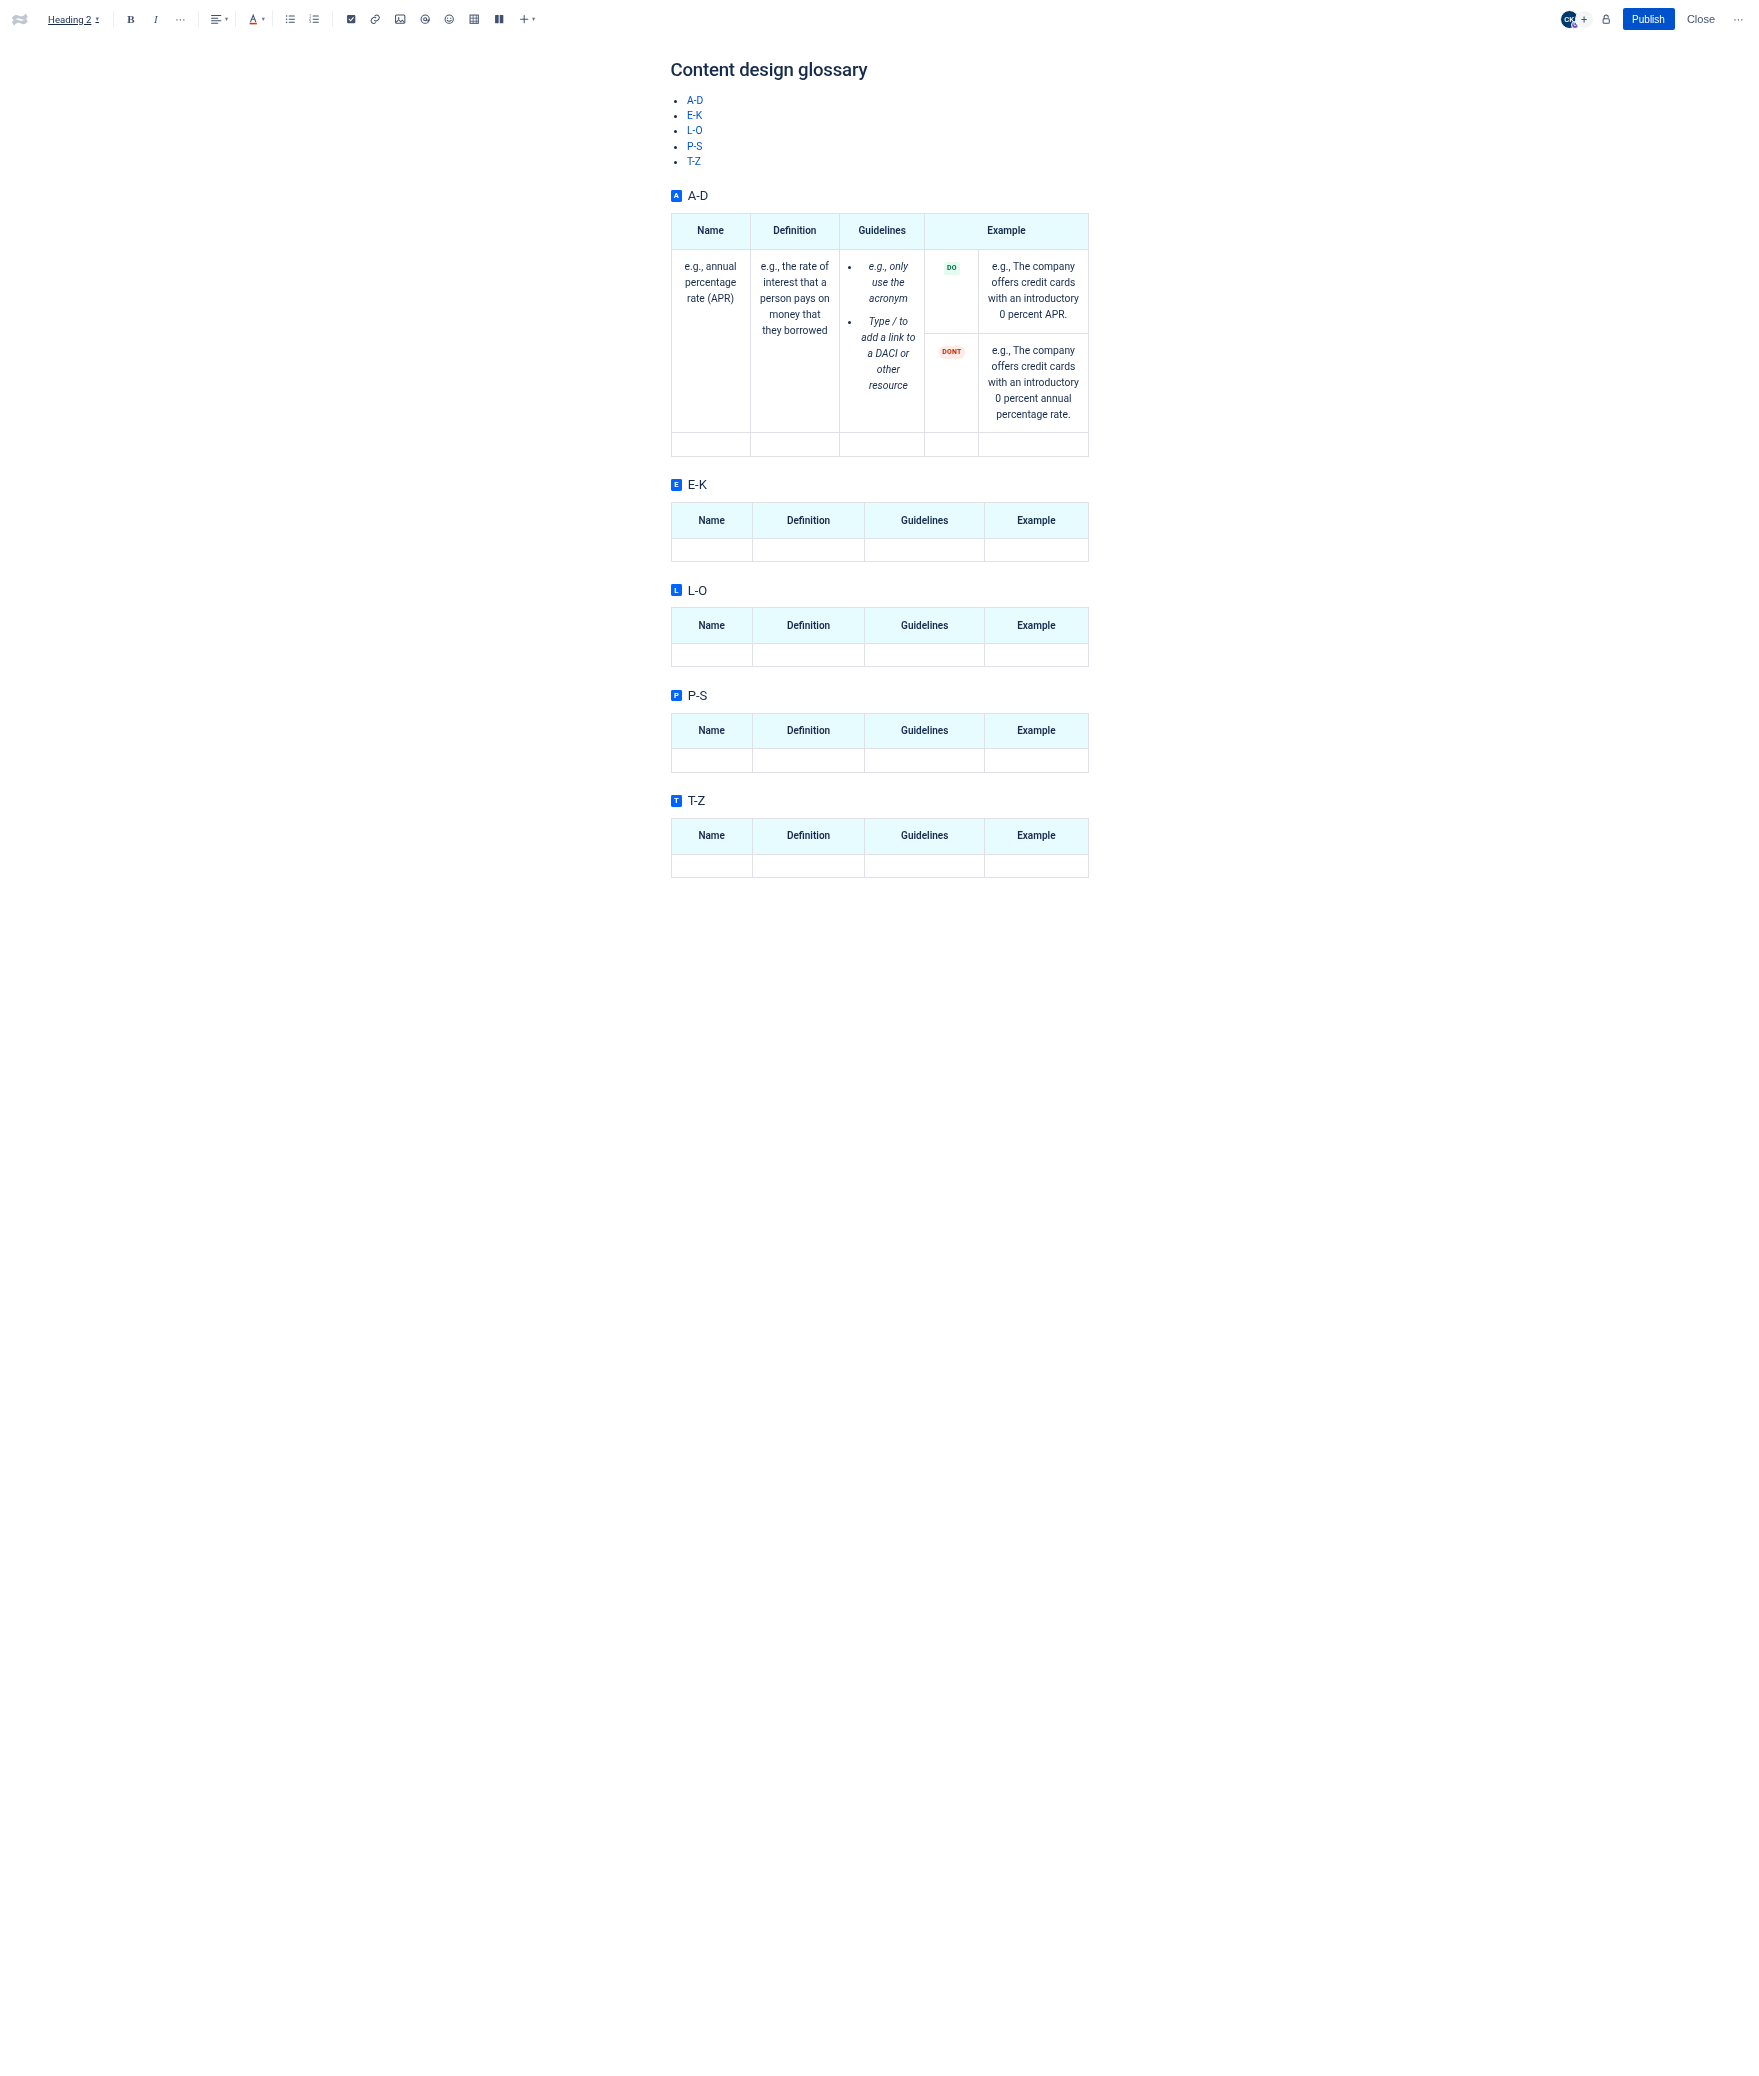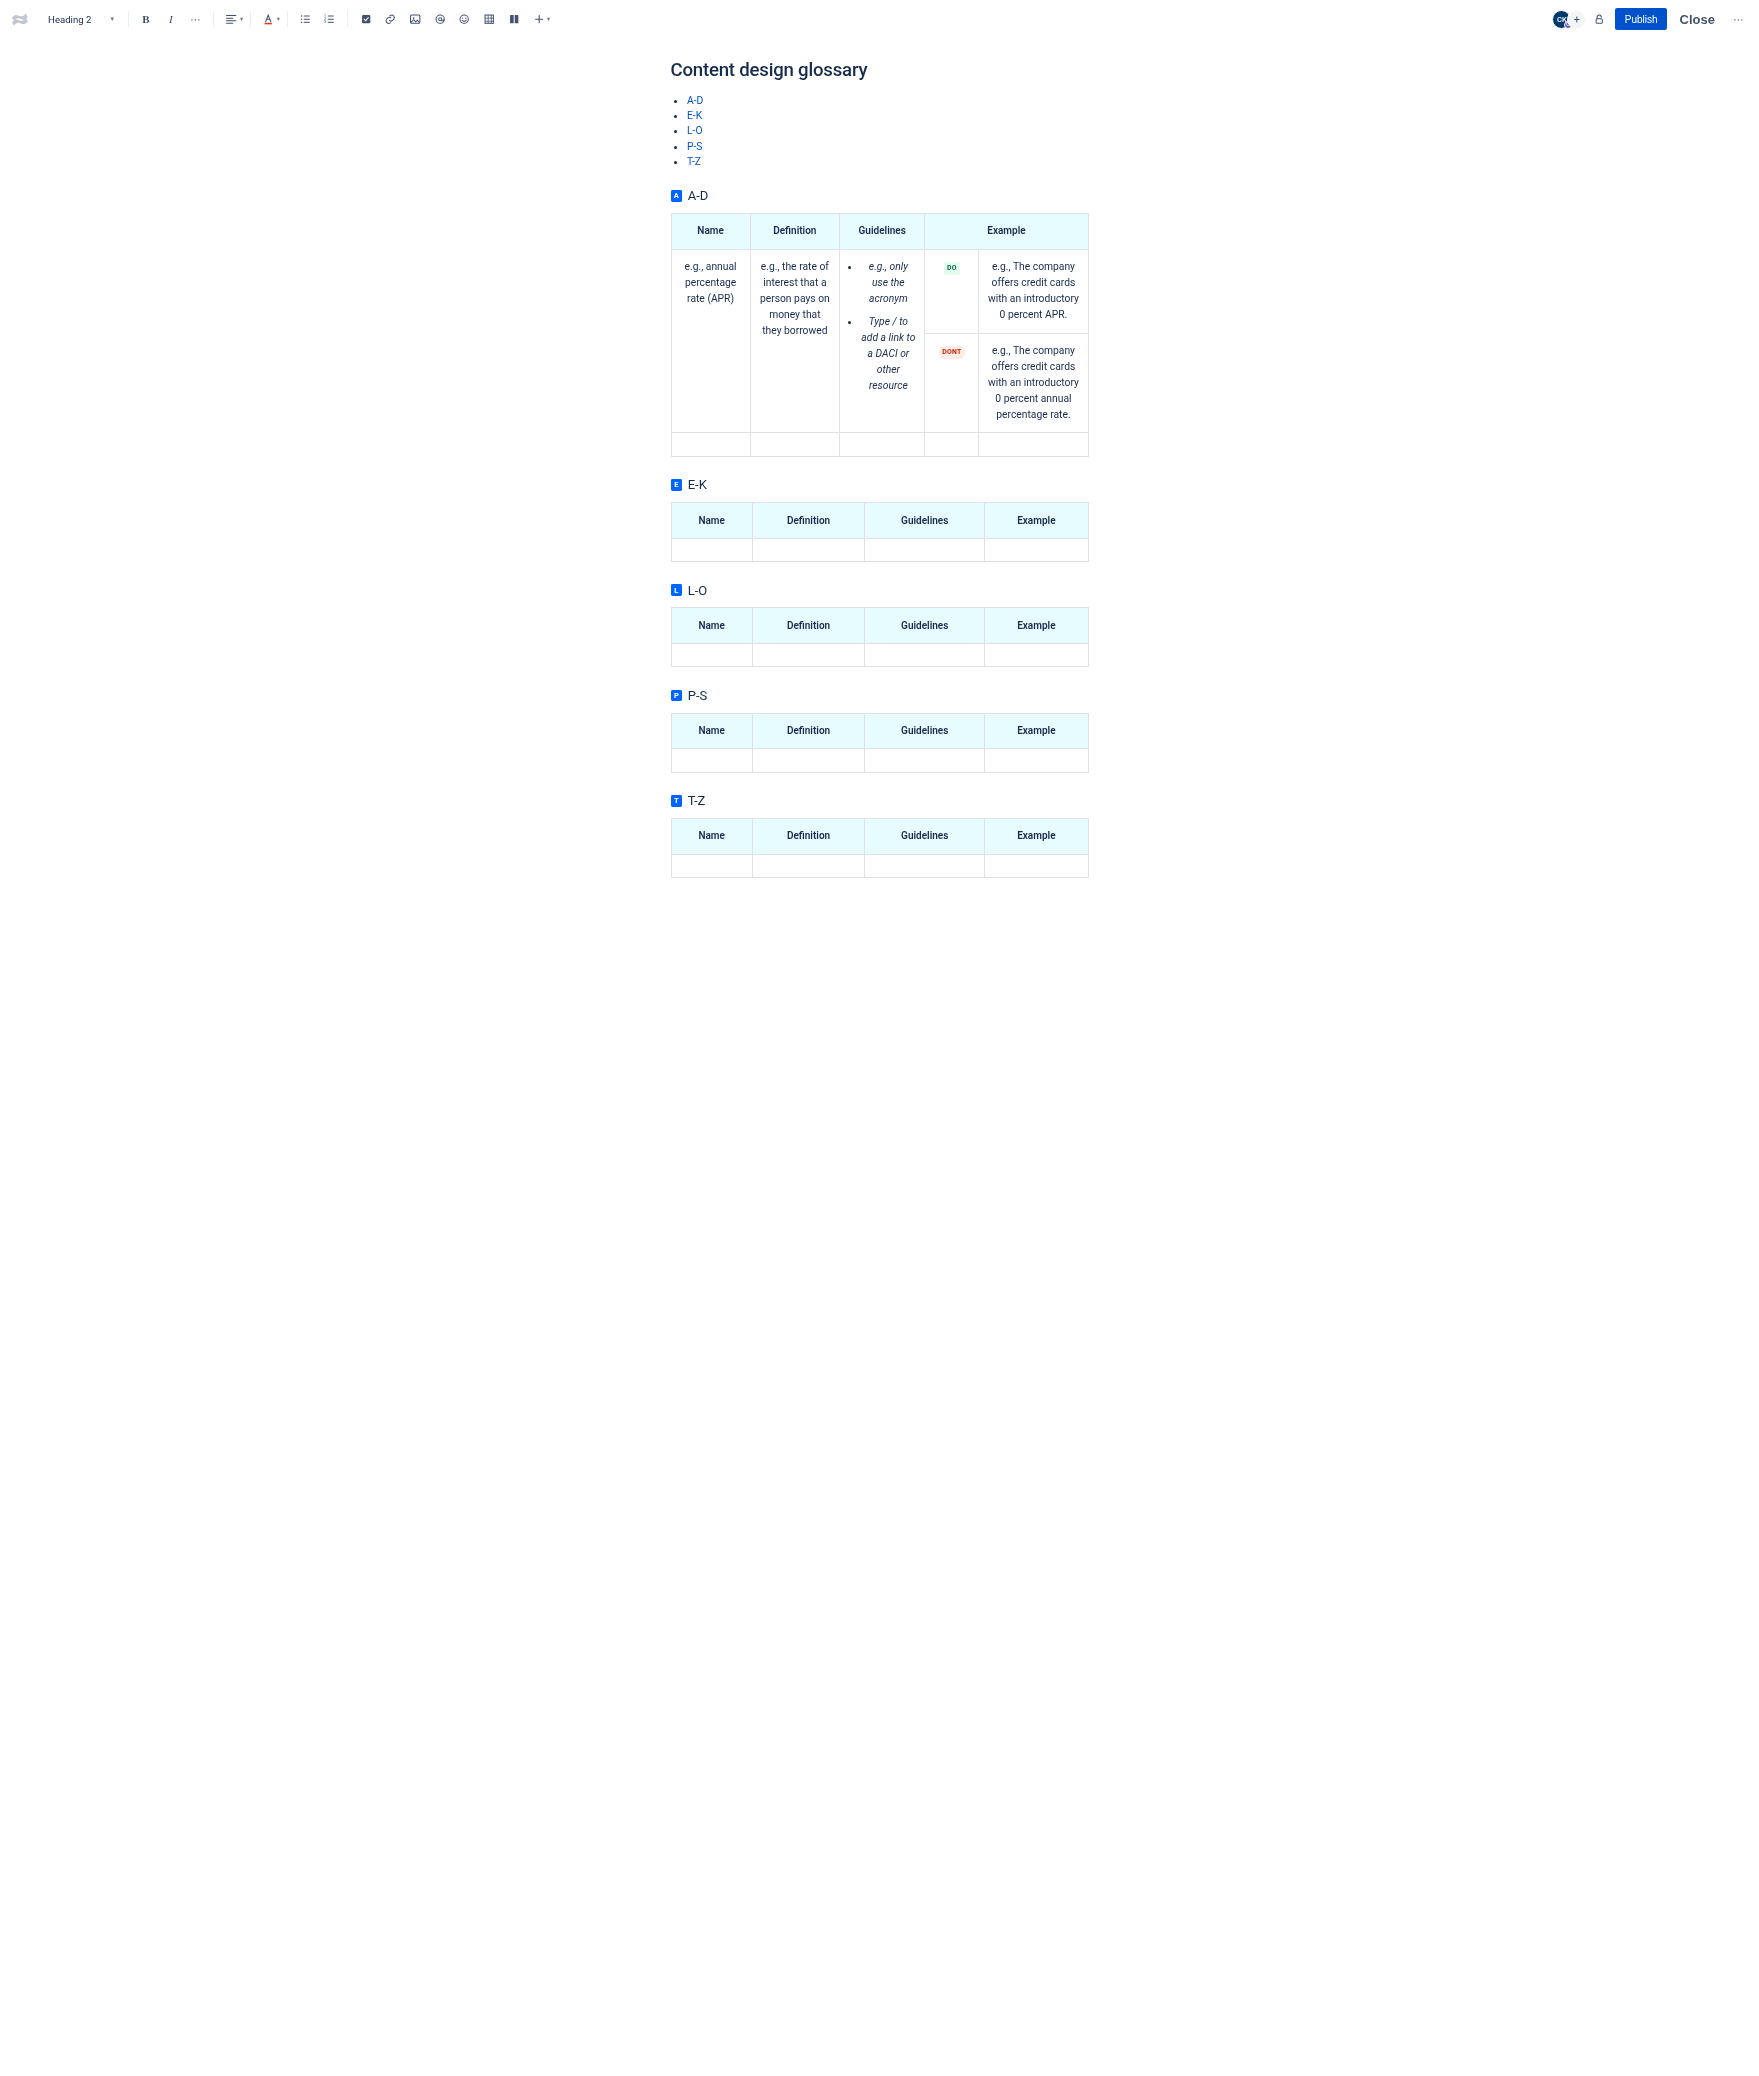--- a/index.html
+++ b/index.html
@@ -43,22 +43,23 @@
   }
   .logo-wrap svg { width: 18px; height: 18px; }
   .tb-select {
     display: flex;
     align-items: center;
     font-size: 9.6px;
     color: var(--text-body);
     padding: 2.7px 5.5px;
     border-radius: 2.1px;
     cursor: pointer;
-    gap: 19px;
+    gap: 4px;
     margin: 0 1.4px;
+    text-decoration: underline;
   }
   .tb-select .chev { font-size: 6.9px; color: #6B778C; }
   .tb-sep {
     width: 0.7px;
     height: 16.5px;
     background: #eceef1;
     margin: 0 4.1px;
   }
   .tb-btn {
     width: 22px;
@@ -129,24 +130,23 @@
     font-size: 10px;
     font-weight: 500;
     cursor: pointer;
   }
   .btn-subtle {
     background: transparent;
     color: #42526E;
     border: none;
     padding: 0 6.9px;
     height: 22px;
-    font-size: 13px;
+    font-size: 11px;
     cursor: pointer;
     border-radius: 2.1px;
-    font-weight: bold;
   }
   .more-dots {
     width: 22px; height: 22px;
     display:flex;align-items:center;justify-content:center;
     cursor:pointer; color:#42526E;
   }
   
   .page { max-width: 418px; margin: 0 auto; padding: 16.5px 0 41px; }
   h1.page-title {
     font-size: 18.6px;

